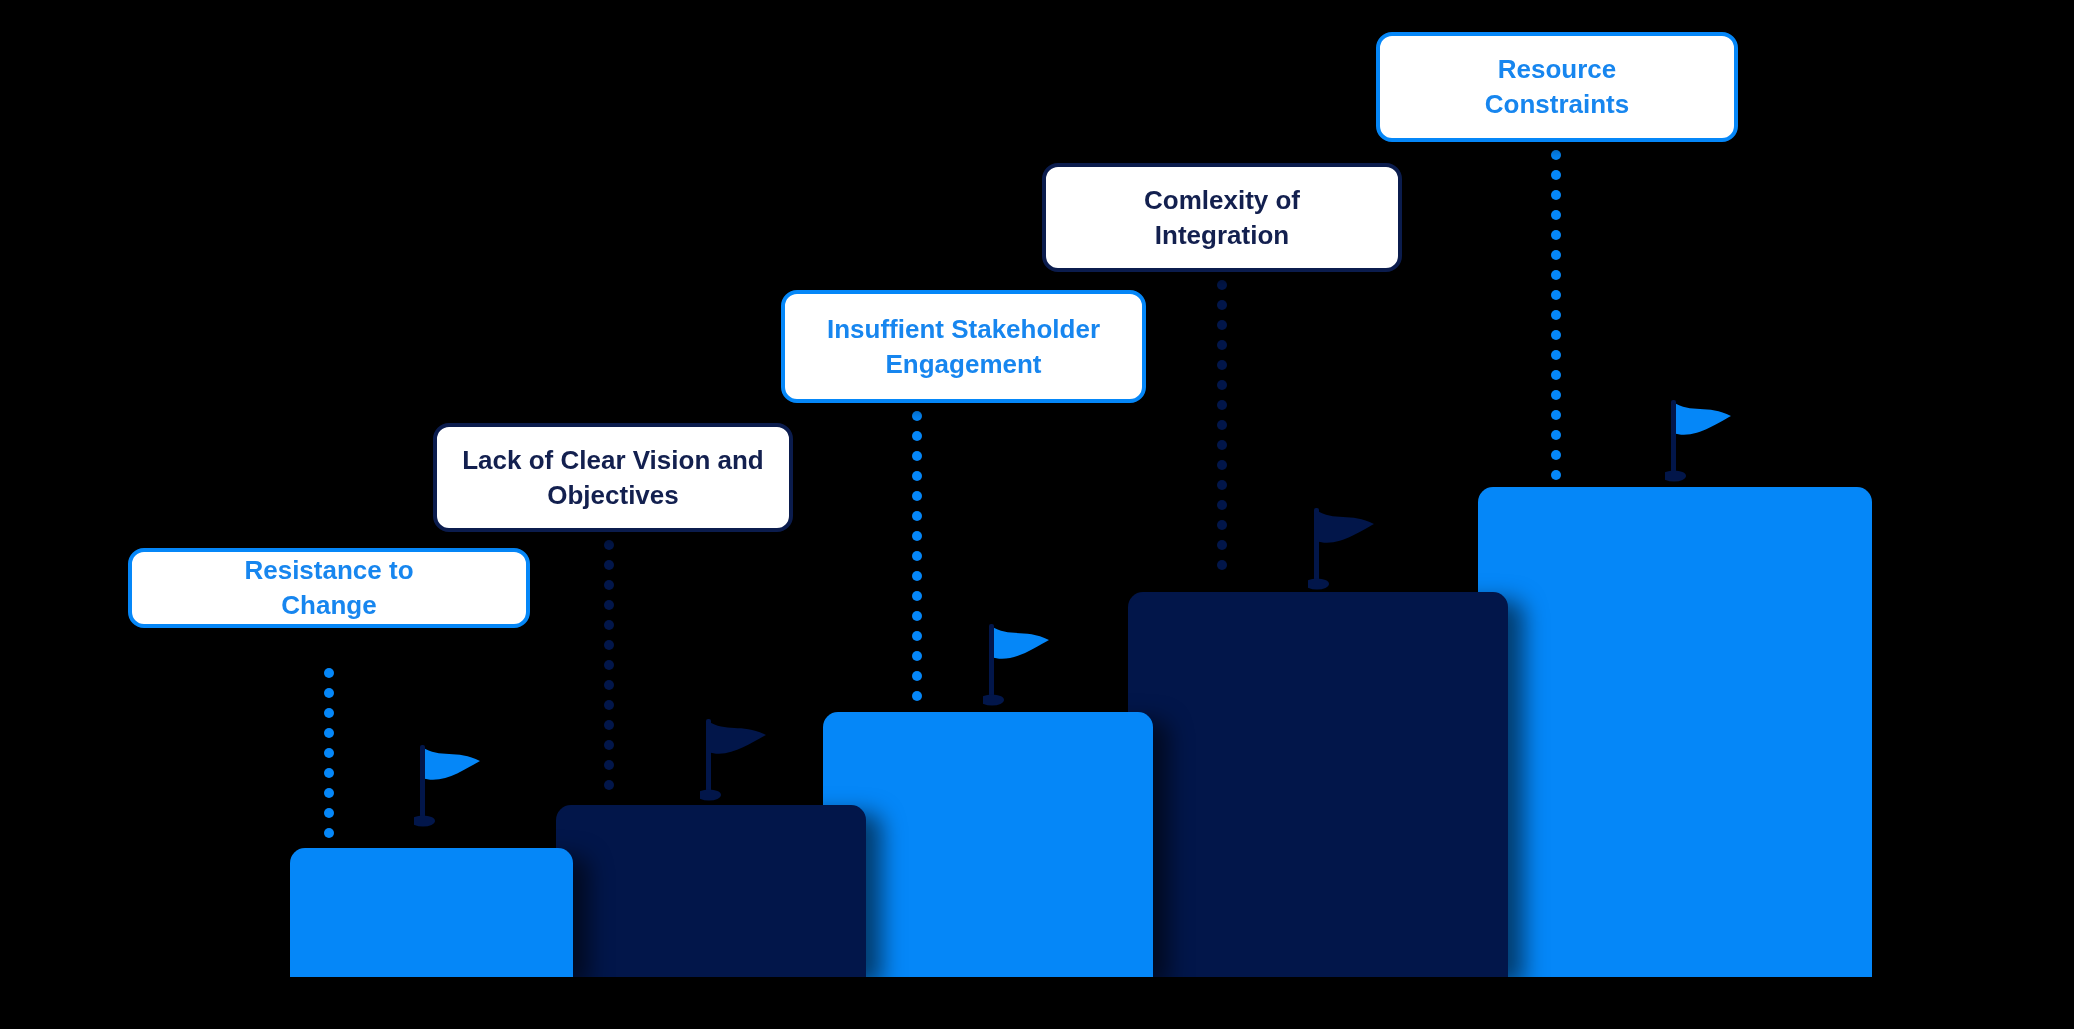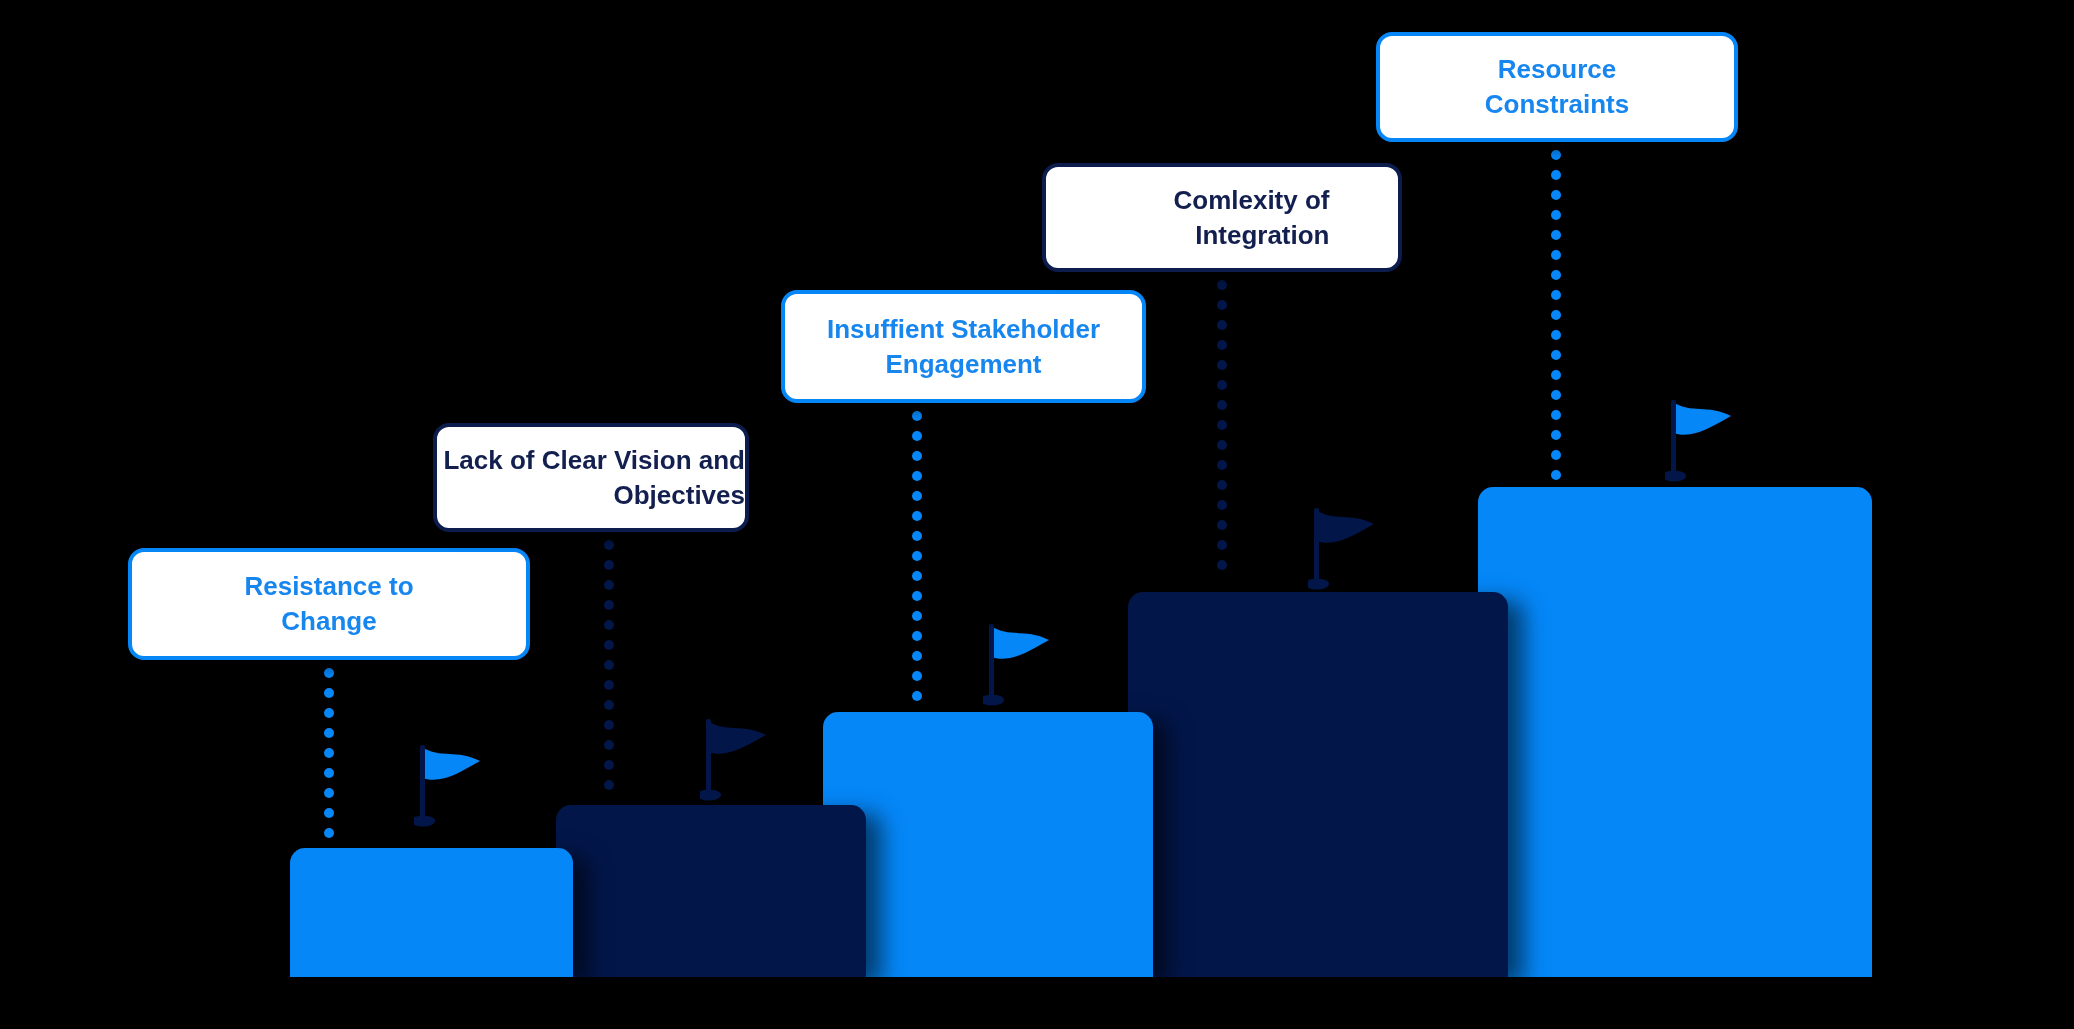--- a/index.html
+++ b/index.html
@@ -16,23 +16,23 @@
     background:var(--label-bg,#fff);
     border-radius:16px;
     display:flex;align-items:center;justify-content:center;
     text-align:center;
     font-weight:700;font-size:26px;line-height:35px;
     box-shadow:6px 6px 14px rgba(0,0,0,.55);
     z-index:7;
     box-sizing:border-box;
   }
   .accent-blue .label{border:4px solid var(--blue);color:var(--blue-text);}
-  .accent-navy .label{border:4px solid var(--navy-border);color:var(--navy-text);text-align:right;}
-  .l1{left:128px;top:548px;width:402px;height:112px;}
-  .l2{left:433px;top:423px;width:316px;height:109px;}
+  .accent-navy .label{border:4px solid var(--navy-border);color:var(--navy-text);}
+  .l1{left:128px;top:548px;width:402px;height:80px;}
+  .l2{left:433px;top:423px;width:360px;height:109px;}
   .l3{left:737px;top:290px;width:365px;height:113px;margin-left:44px;}
   .l4{left:1042px;top:163px;width:360px;height:109px;}
   .l5{left:1376px;top:32px;width:362px;height:110px;}
   .l1 .label-text{max-width:250px;}
   .l2 .label-text{max-width:322px;}
   .l3 .label-text{max-width:350px;}
   .l4 .label-text{max-width:215px;}
   .l5 .label-text{max-width:225px;}
   
   .dots{

